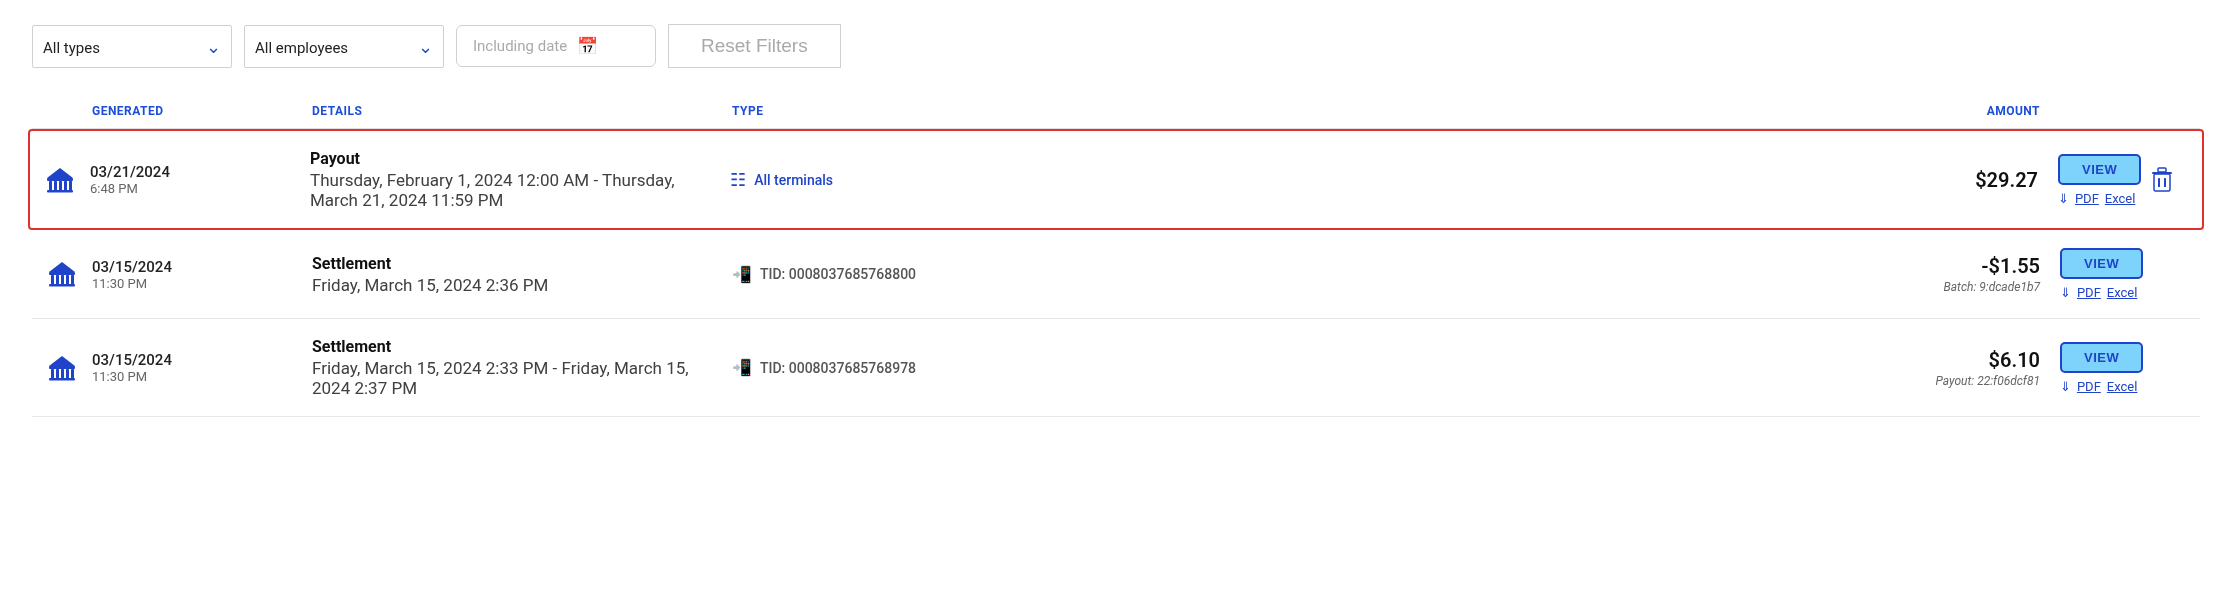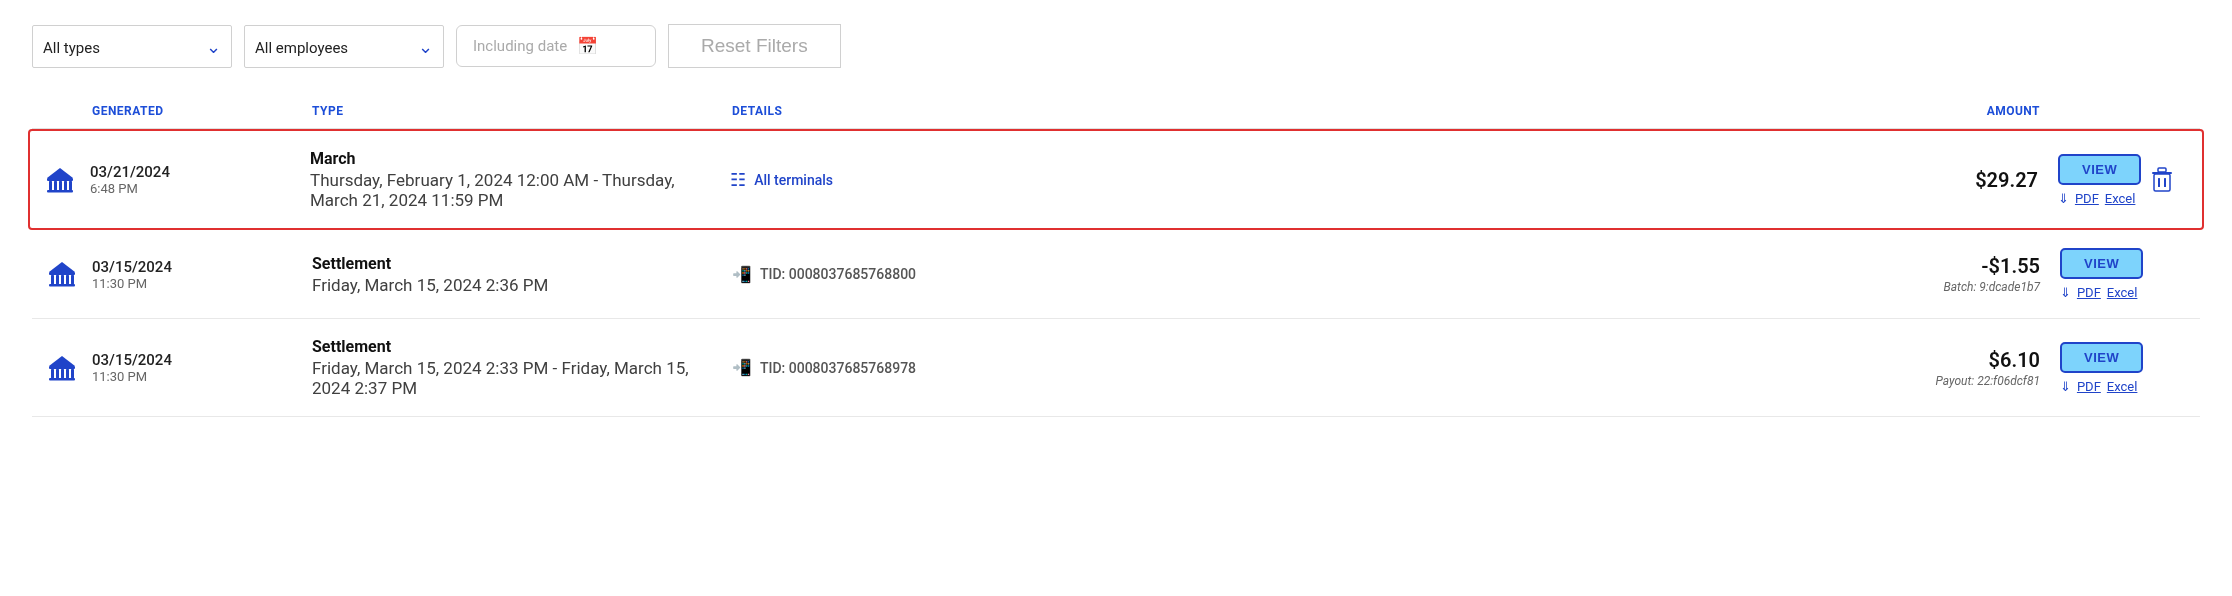--- a/index.html
+++ b/index.html
@@ -224,22 +224,22 @@
       <span class="cal-icon">📅</span>
     </div>
     <button class="reset-btn">Reset Filters</button>
   </div>
 
   <div class="table-wrapper">
 
     <div class="table-header">
       <div></div>
       <div class="col-label">GENERATED</div>
+      <div class="col-label">DETAILS</div>
       <div class="col-label">TYPE</div>
-      <div class="col-label">DETAILS</div>
       <div class="col-label" style="text-align:right; padding-right:20px;">AMOUNT</div>
       <div></div>
     </div>
 
     <div class="table-row highlighted">
       <div class="bank-icon">
         <svg width="30" height="30" viewBox="0 0 30 30" fill="none" xmlns="http://www.w3.org/2000/svg">
           <rect x="2" y="13" width="26" height="3" rx="1" fill="#2044c9"></rect>
           <rect x="4" y="16" width="3" height="9" rx="0.5" fill="#2044c9"></rect>
           <rect x="9" y="16" width="3" height="9" rx="0.5" fill="#2044c9"></rect>
@@ -248,21 +248,21 @@
           <rect x="24" y="16" width="3" height="9" rx="0.5" fill="#2044c9"></rect>
           <rect x="2" y="25" width="26" height="2.5" rx="1" fill="#2044c9"></rect>
           <polygon points="15,3 28,13 2,13" fill="#2044c9"></polygon>
         </svg>
       </div>
       <div class="generated-col">
         <div class="date">03/21/2024</div>
         <div class="time">6:48 PM</div>
       </div>
       <div class="type-col">
-        <div class="type-name">March</div>
+        <div class="type-name">Payout</div>
         <div class="type-detail">Thursday, February 1, 2024 12:00 AM - Thursday, March 21, 2024 11:59 PM</div>
       </div>
       <div class="details-col">
         <span style="font-size:18px;">☷</span>
         <span style="color:#2044c9; cursor:pointer; text-decoration:none;">All terminals</span>
       </div>
       <div class="amount-col">
         <div class="amount">$29.27</div>
       </div>
       <div class="row-actions-wrapper">

